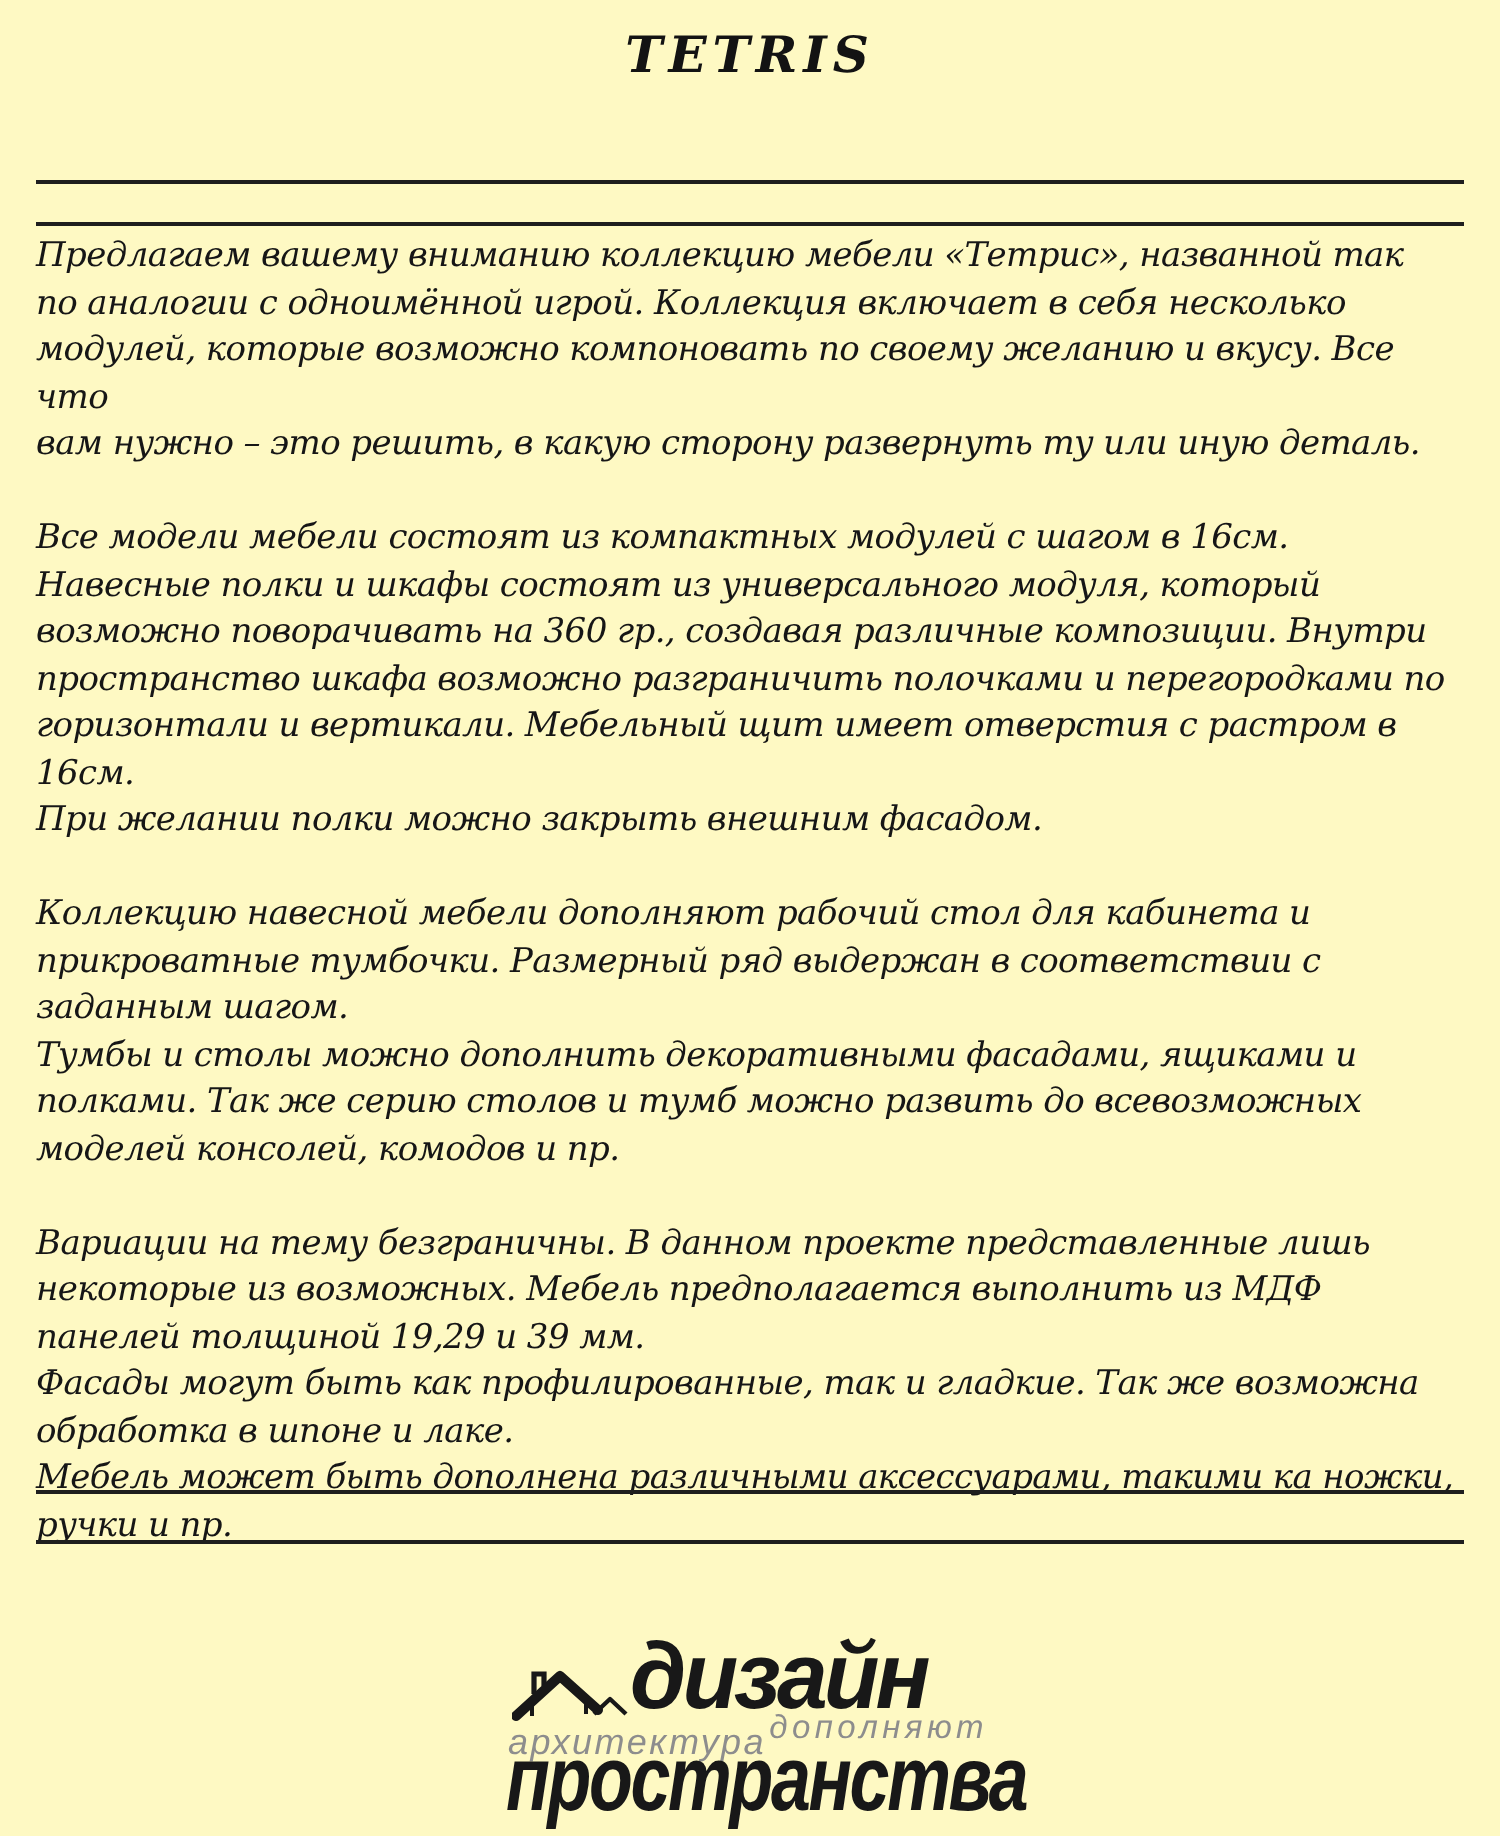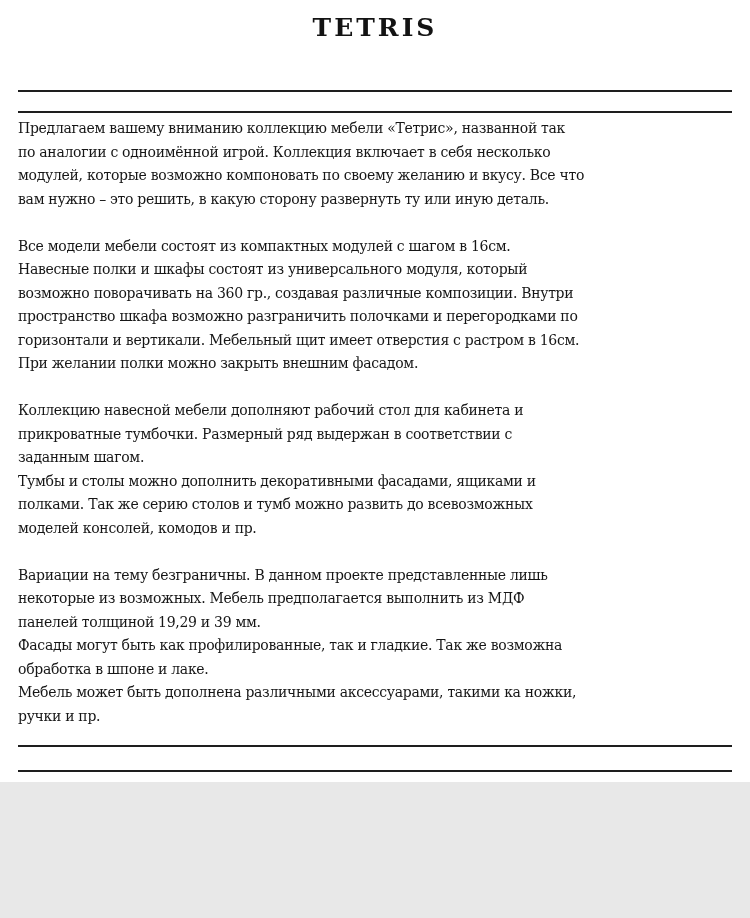--- a/index.html
+++ b/index.html
@@ -1,25 +1,26 @@
 <!DOCTYPE html>
 <html><head>
 <meta charset="utf-8">
 <style>
   * { margin: 0; padding: 0; box-sizing: border-box; }
   html, body { background: #e8e8e8; }
   .page {
     position: relative;
     width: 750px;
-    height: 782px;
-    background: #ffffff;
+    height: 918px;
+    background: #fef9c3;
     margin: 0 auto;
     overflow: hidden;
     font-family: "DejaVu Serif", serif;
     color: #161616;
+    font-style: italic;
   }
   .title {
     position: absolute;
     top: 13px;
     left: 0;
     width: 100%;
     text-align: center;
     font-family: "DejaVu Serif", serif;
     font-size: 25px;
     font-weight: bold;
@@ -36,21 +37,21 @@
   .rule-2 { top: 111px; }
   .rule-3 { top: 745px; }
   .rule-4 { top: 770px; }
   .body-text {
     position: absolute;
     top: 117px;
     left: 18px;
     width: 716px;
   }
   .body-text p {
-    font-size: 14px;
+    font-size: 17px;
     line-height: 23.5px;
     letter-spacing: -0.3px;
     white-space: pre-line;
     margin: 0 0 23.5px 0;
     color: #161616;
   }
   .body-text p:last-child { margin-bottom: 0; }
 
   
   .logo {

